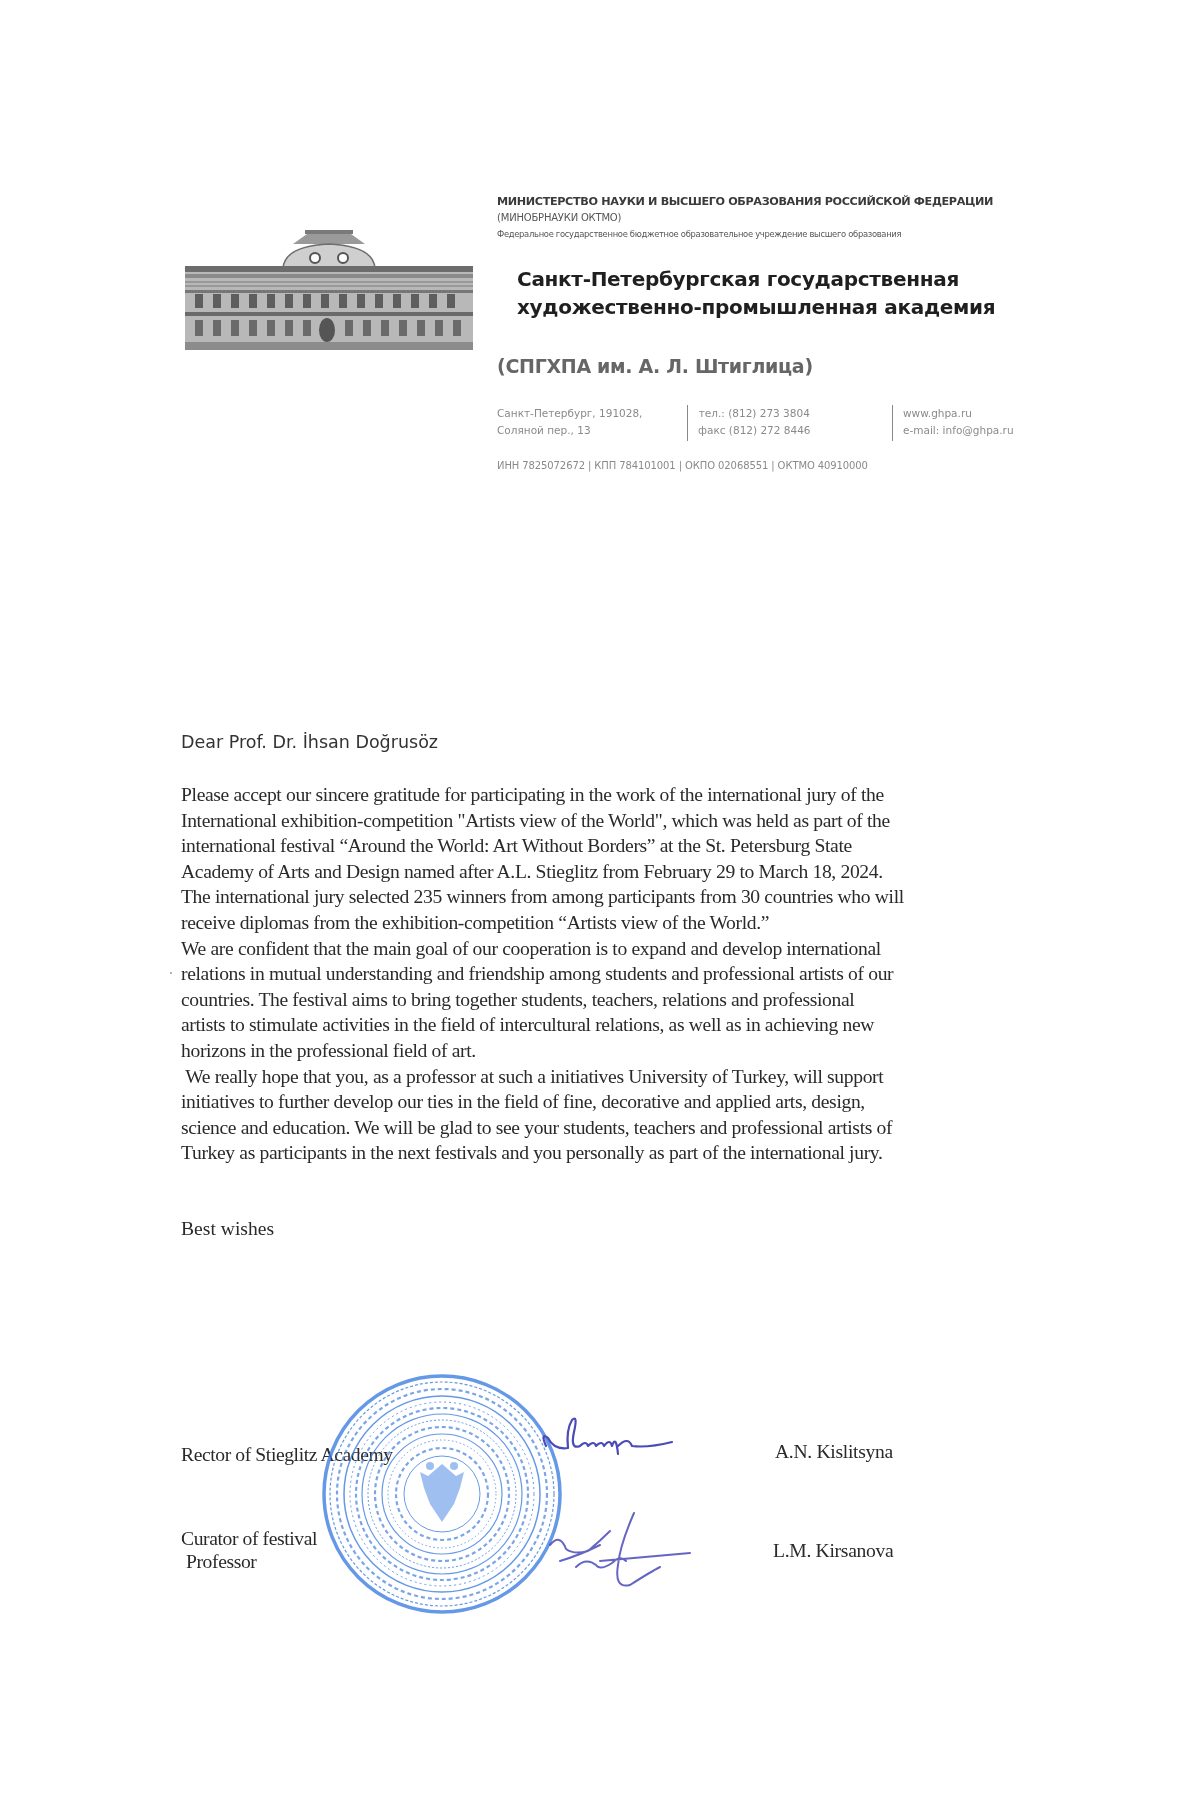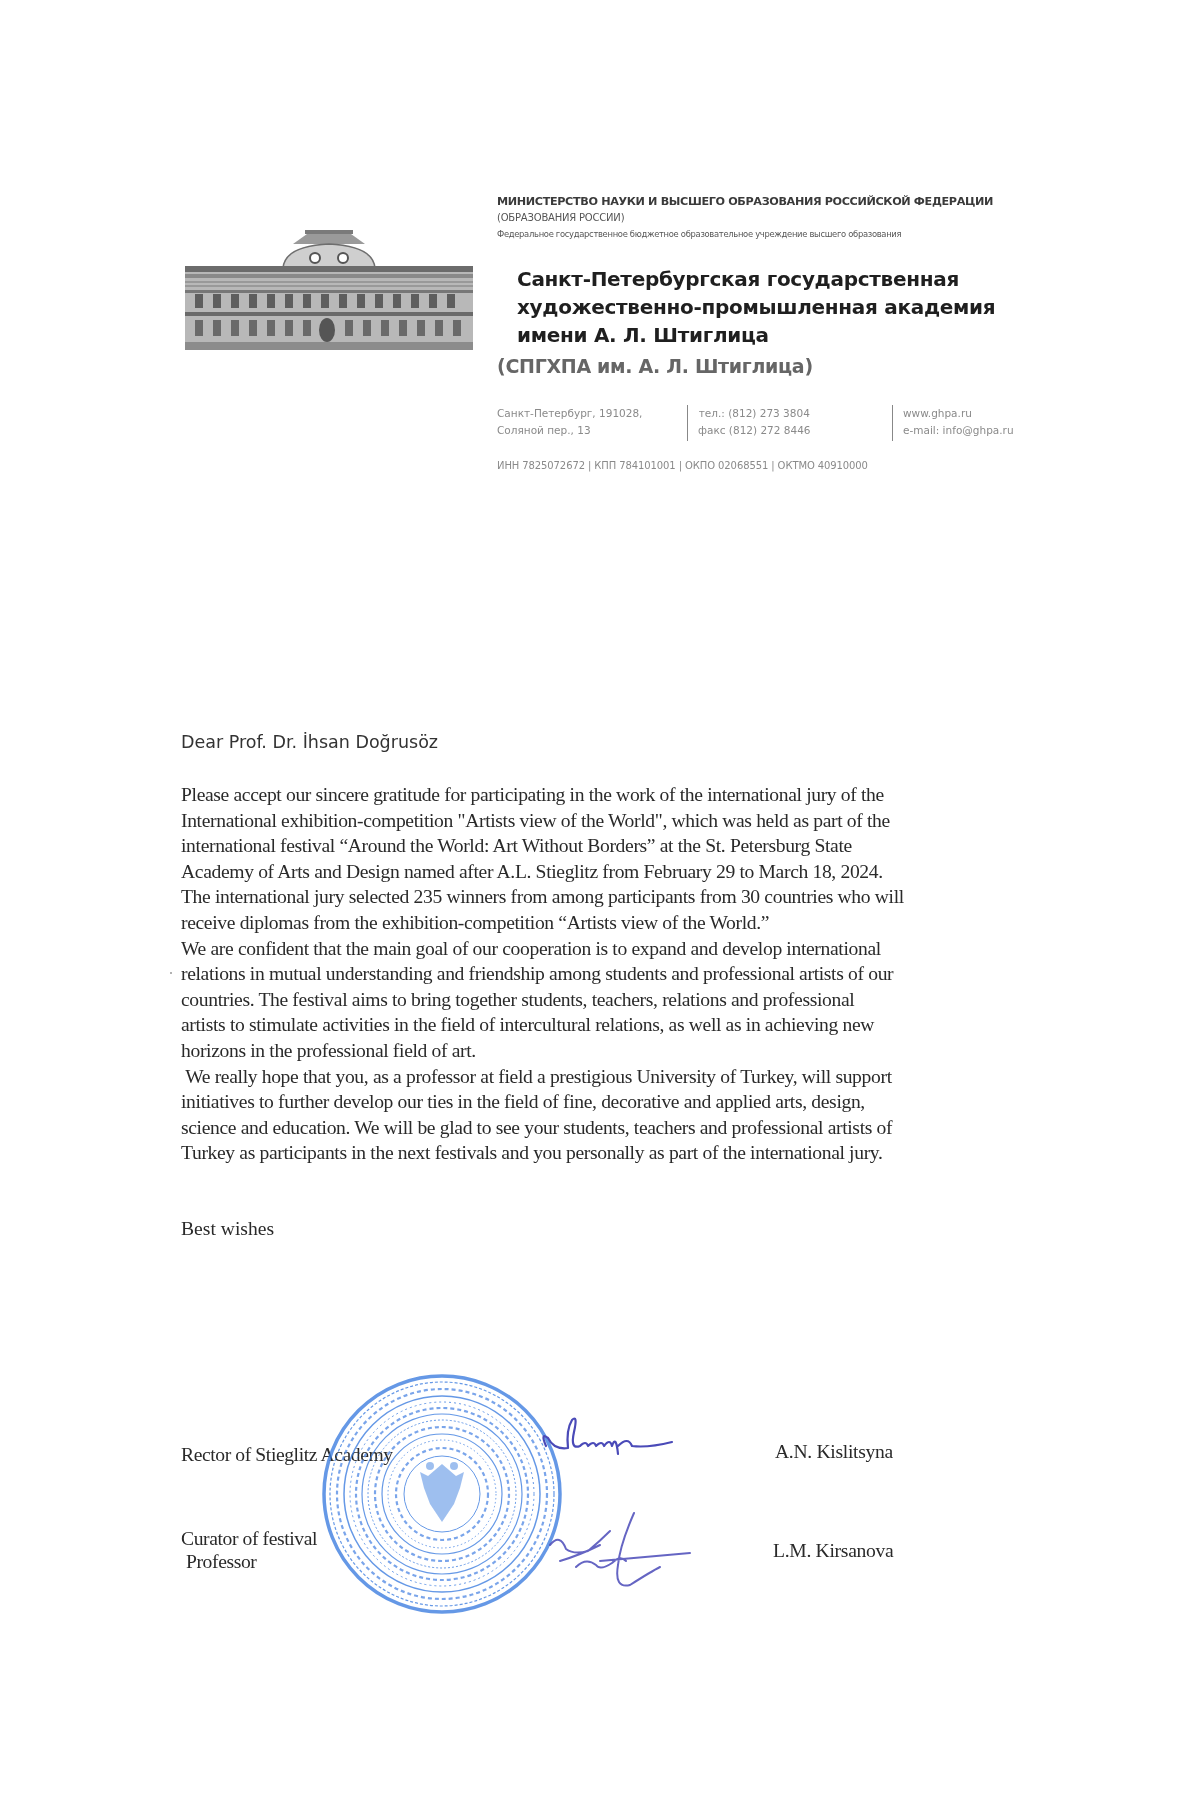--- a/index.html
+++ b/index.html
@@ -96,26 +96,25 @@
     </g>
     <ellipse cx="142" cy="100" rx="8" ry="12" fill="#555"></ellipse>
     <g stroke="#7a7a7a" stroke-width="1">
       <line x1="0" y1="52" x2="288" y2="52"></line>
       <line x1="0" y1="56" x2="288" y2="56"></line>
     </g>
   </svg>
 
   <div class="head-col">
     <div class="ministry">МИНИСТЕРСТВО НАУКИ И ВЫСШЕГО ОБРАЗОВАНИЯ РОССИЙСКОЙ ФЕДЕРАЦИИ</div>
-    <div class="ministry-short">(ОБРАЗОВАНИЯ РОССИИ)</div>
+    <div class="ministry-short">(МИНОБРНАУКИ ОКТМО)</div>
     <div class="federal">Федеральное государственное  бюджетное  образовательное  учреждение высшего образования</div>
     <div class="acad-name">
       <div>Санкт-Петербургская государственная</div>
       <div>художественно-промышленная академия</div>
-      <div>имени А. Л. Штиглица</div>
     </div>
     <div class="acad-abbr">(СПГХПА им. А. Л. Штиглица)</div>
     <div class="contacts">
       <div class="col c1">
         <div>Санкт-Петербург, 191028,</div>
         <div>Соляной пер., 13</div>
       </div>
       <div class="col c2">
         <div>тел.: (812) 273 3804</div>
         <div>факс (812) 272 8446</div>
@@ -137,21 +136,21 @@
       <span class="ln">International exhibition-competition "Artists view of the World", which was held as part of the</span>
       <span class="ln">international festival “Around the World: Art Without Borders” at the St. Petersburg State</span>
       <span class="ln">Academy of Arts and Design named after A.L. Stieglitz from February 29 to March 18, 2024.</span>
       <span class="ln">The international jury selected 235 winners from among participants from 30 countries who will</span>
       <span class="ln">receive diplomas from the exhibition-competition “Artists view of the World.”</span>
       <span class="ln">We are confident that the main goal of our cooperation is to expand and develop international</span>
       <span class="ln">relations in mutual understanding and friendship among students and professional artists of our</span>
       <span class="ln">countries. The festival aims to bring together students, teachers, relations and professional</span>
       <span class="ln">artists to stimulate activities in the field of intercultural relations, as well as in achieving new</span>
       <span class="ln">horizons in the professional field of art.</span>
-      <span class="ln" style="white-space:pre"> We really hope that you, as a professor at field a prestigious University of Turkey, will support</span>
+      <span class="ln" style="white-space:pre"> We really hope that you, as a professor at such a initiatives University of Turkey, will support</span>
       <span class="ln">initiatives to further develop our ties in the field of fine, decorative and applied arts, design,</span>
       <span class="ln">science and education. We will be glad to see your students, teachers and professional artists of</span>
       <span class="ln">Turkey as participants in the next festivals and you personally as part of the international jury.</span>
     </div>
     <div class="closing">Best wishes</div>
   </div>
 
   <div class="sig-area">
     <div class="role rector">Rector of Stieglitz Academy</div>
     <div class="role curator">Curator of festival</div>

